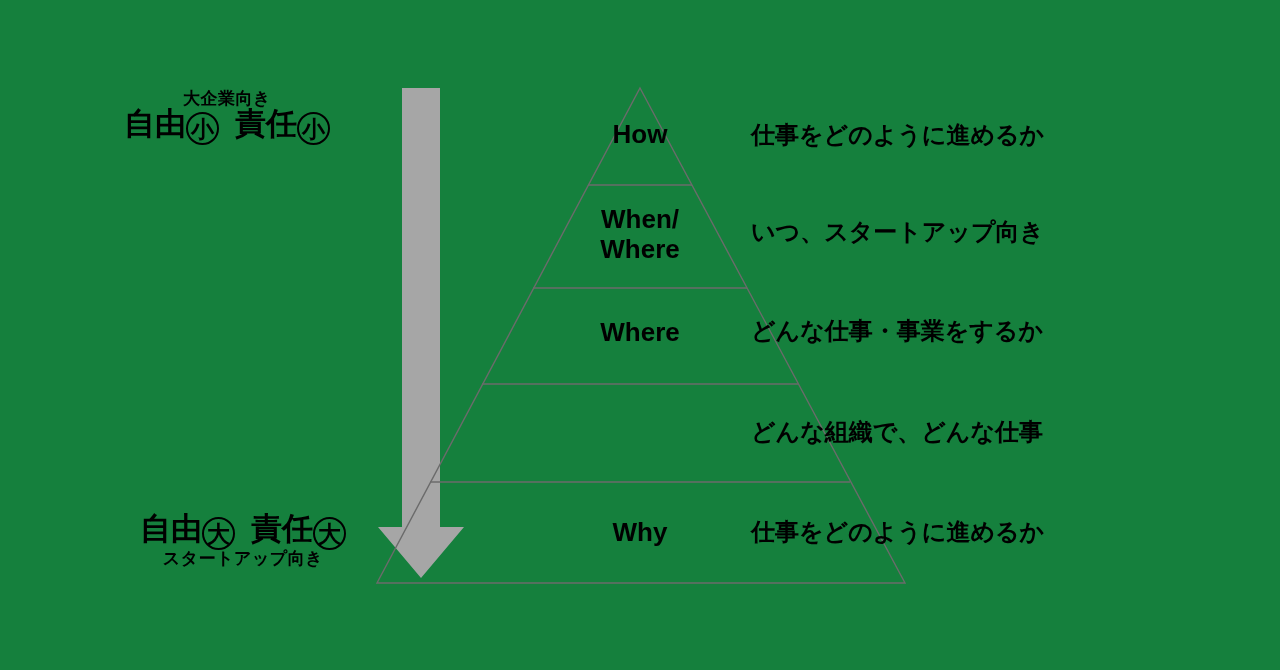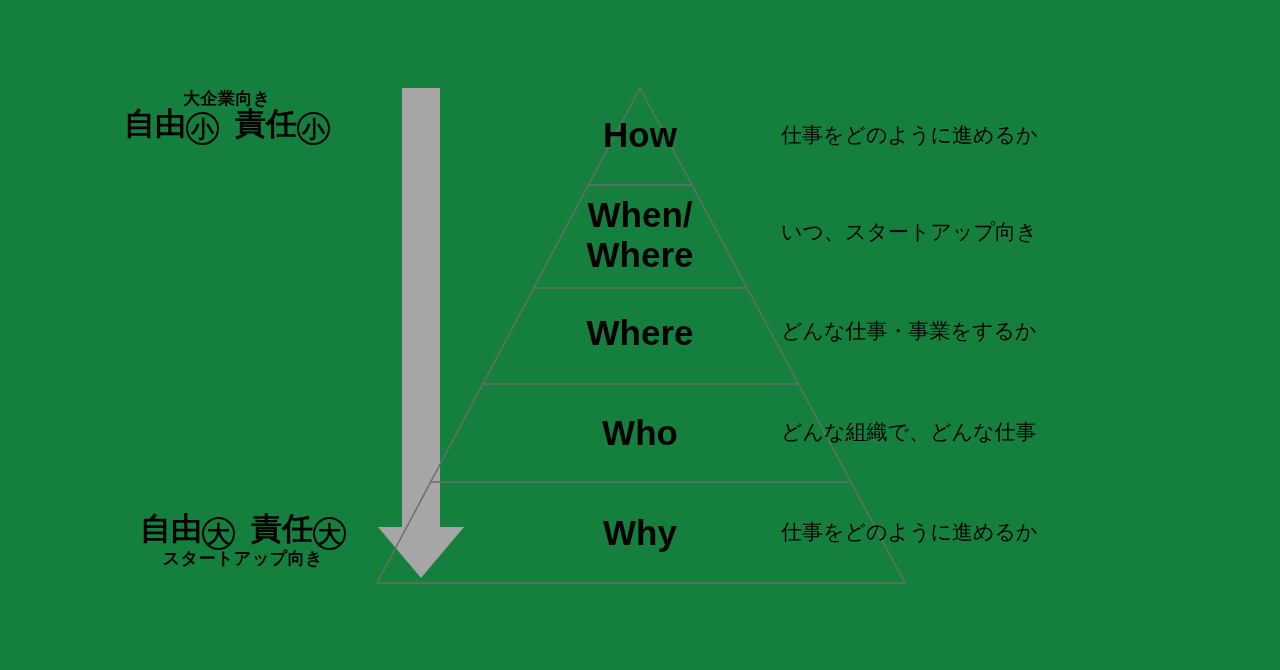--- a/index.html
+++ b/index.html
@@ -77,36 +77,36 @@
   #note-bottom {
     left: 112px;
     top: 512px;
     width: 262px;
   }
 
   
   .tier-label {
     position: absolute;
     text-align: center;
-    font-size: 35px;
+    font-size: 26px;
     font-weight: bold;
     line-height: 1.15;
     color: #000;
     white-space: pre-line;
     transform: translateY(-50%);
     width: 300px;
     left: 490px;
   }
 
   
   .tier-desc {
     position: absolute;
-    left: 781px;
-    font-size: 21px;
-    font-weight: normal;
+    left: 751px;
+    font-size: 24px;
+    font-weight: bold;
     line-height: 1.2;
     color: #000;
     white-space: nowrap;
     transform: translateY(-50%);
   }
 </style>
 </head>
 <body style="background: rgb(255, 255, 255);">
 
 <div id="canvas" style="background: #15803d;">
@@ -134,21 +134,20 @@
     <span class="main-row">
       <span class="pair"><span>自由</span><span class="circled">大</span></span><span class="gap"></span><span class="pair"><span>責任</span><span class="circled">大</span></span>
     </span>
     <span class="small-cap">スタートアップ向き</span>
   </div>
 
   <div class="tier-label" id="tier-label-0" style="top: 135px;">How</div>
   <div class="tier-label" id="tier-label-1" style="top: 235px;">When/
 Where</div>
   <div class="tier-label" id="tier-label-2" style="top: 333px;">Where</div>
-  <div class="tier-label" id="tier-label-3" style="top: 433px;">Who</div>
   <div class="tier-label" id="tier-label-4" style="top: 533px;">Why</div>
 
   <div class="tier-desc" id="tier-desc-0" style="top: 135px;">仕事をどのように進めるか</div>
   <div class="tier-desc" id="tier-desc-1" style="top: 232px;">いつ、スタートアップ向き</div>
   <div class="tier-desc" id="tier-desc-2" style="top: 331px;">どんな仕事・事業をするか</div>
   <div class="tier-desc" id="tier-desc-3" style="top: 432px;">どんな組織で、どんな仕事</div>
   <div class="tier-desc" id="tier-desc-4" style="top: 532px;">仕事をどのように進めるか</div>
 
 </div>
 

